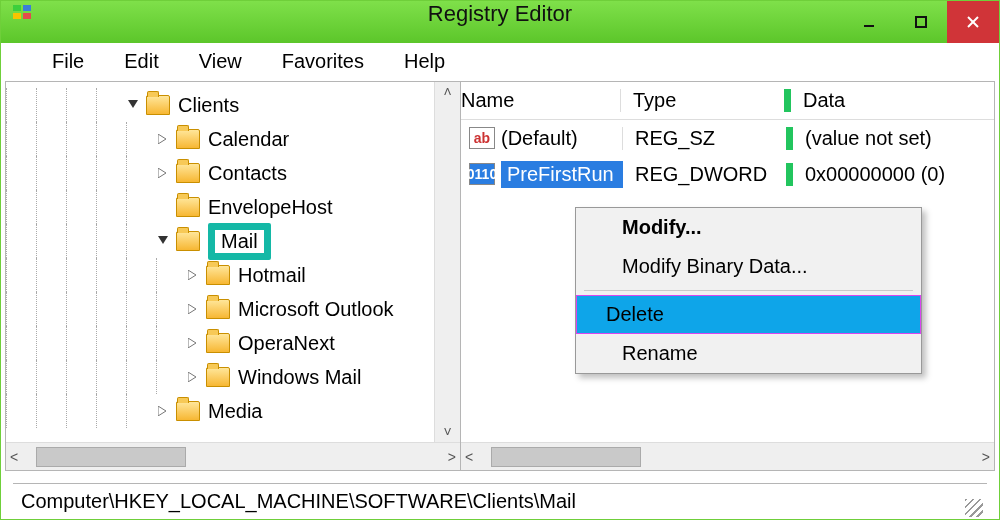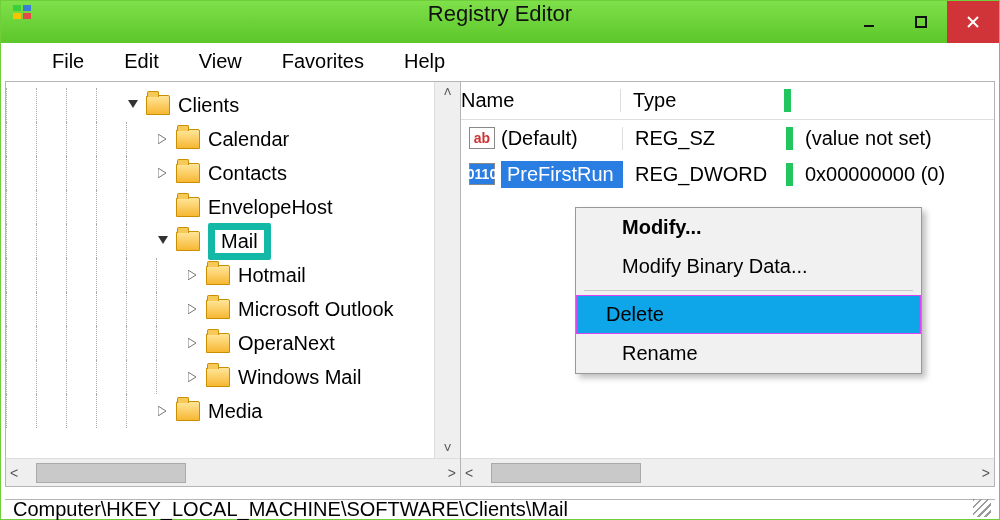--- a/index.html
+++ b/index.html
@@ -37,21 +37,21 @@
   .val-row { display:flex; align-items:center; height:36px; font-size:20px; }
   .val-row .icon { width:26px; height:22px; margin:0 6px 0 8px; border:1px solid #888; display:flex; align-items:center; justify-content:center; font-size:14px; font-weight:bold; }
   .icon.sz { color:#c33; background:#fff; }
   .icon.dw { color:#fff; background:#2a7de1; }
   .val-row.selected .cell-name { background:#2a7de1; color:#fff; padding:2px 6px; }
   .ctx { position:absolute; left:575px; top:207px; width:347px; background:#f1f1f1; border:1px solid #999; box-shadow:4px 4px 6px rgba(0,0,0,0.25); font-size:20px; }
   .ctx .item { padding:8px 18px 8px 46px; position:relative; }
   .ctx .item.bold { font-weight:bold; }
   .ctx .sep { height:1px; background:#c9c9c9; margin:4px 8px; }
   .ctx .item.hover { background:#0ea5e9; border:1px solid #d946ef; padding:7px 17px 7px 29px; }
-  .status { height:20px; border-top:1px solid #b5b5b5; margin:0 4px; display:flex; align-items:center; font-size:20px; padding-left:8px; background:#fff; position:relative; }
+  .status { height:36px; border-top:1px solid #b5b5b5; margin:0 12px; display:flex; align-items:center; font-size:20px; padding-left:8px; background:#fff; position:relative; }
   .grip { position:absolute; right:4px; bottom:2px; width:18px; height:18px; background:repeating-linear-gradient(135deg,#999 0 2px,transparent 2px 5px); }
 </style>
 </head>
 <body>
 
 <div class="window">
   <div class="titlebar">
     <div class="app-icon">
       <svg viewBox="0 0 24 24">
           <rect x="2" y="4" width="8" height="6" fill="#3ccf3c"></rect>
@@ -240,20 +240,21 @@
         <span>&lt;</span>
         <span class="thumb"></span>
         <span>&gt;</span>
       </div>
     </div>
 
     <div class="values">
       <div class="val-header">
         <div class="col-name">Name</div>
         <div class="col-type">Type</div>
+        <div class="col-data">Data</div>
       </div>
       <div class="val-rows">
         <div class="val-row">
           <span class="icon sz">ab</span>
           <span class="col-name cell-name" style="width:122px">(Default)</span>
           <span class="col-type" style="width:170px">REG_SZ</span>
           <span class="col-data">(value not set)</span>
         </div>
         <div class="val-row selected">
           <span class="icon dw">0110</span>

